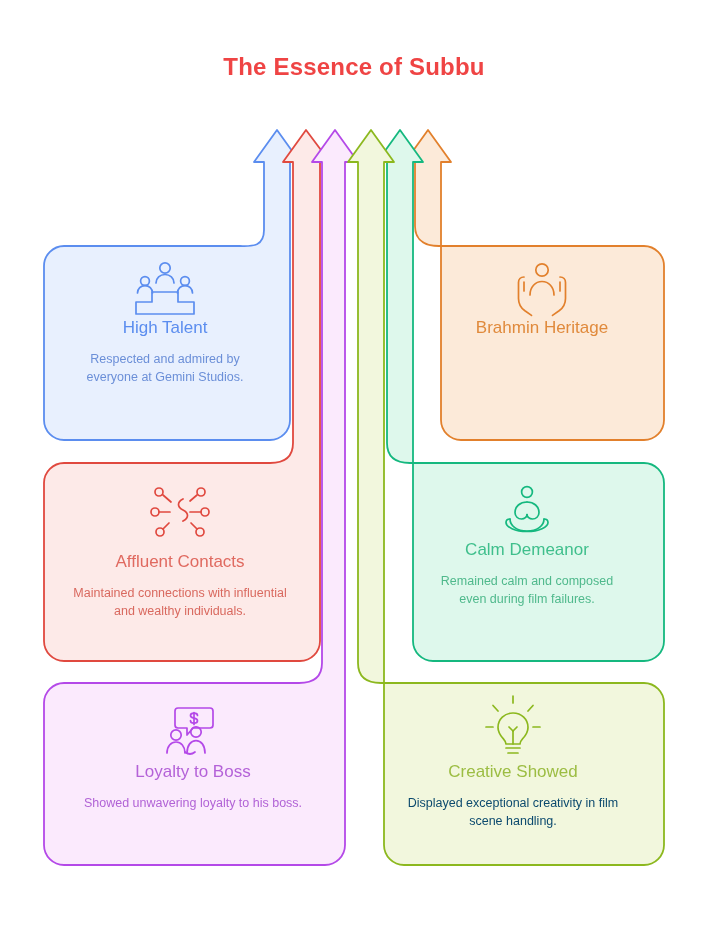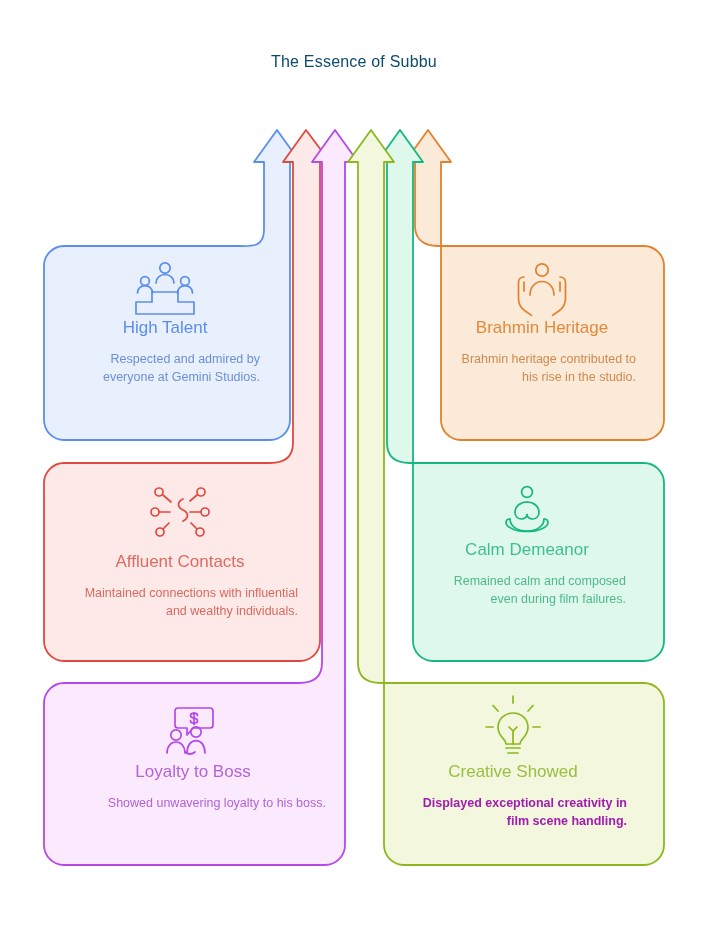--- a/index.html
+++ b/index.html
@@ -8,22 +8,22 @@
     background:#ffffff;
     font-family:"Liberation Sans", sans-serif;
     overflow:hidden;
     position:relative;
   }
   #stage{position:absolute;left:0;top:0;width:708px;height:942px;}
 
   #title{
     position:absolute;left:0;top:53px;width:708px;
     text-align:center;
-    font-size:16px;font-weight:normal;
-    color:#0c4a6e;
+    font-size:24px;font-weight:bold;
+    color:#ef4444;
     letter-spacing:.2px;
   }
 
   
   #flow{position:absolute;left:0;top:0;width:708px;height:942px;}
 
   
   .card-text{
     position:absolute;
     text-align:center;
@@ -32,21 +32,20 @@
   .card-title{
     font-size:17px;
     font-weight:500;
     line-height:20px;
     margin:0 0 12px 0;
   }
   .card-desc{
     font-size:12.5px;
     line-height:18px;
     margin:0;
-    text-align:right;
   }
 </style>
 </head>
 <body>
 
 <div id="stage">
 
   <div id="title">The Essence of Subbu</div>
 
   <svg id="flow" viewBox="0 0 708 942">
@@ -256,26 +255,25 @@
     <div class="card-desc" style="color:#d9695f;padding:0 10px;">Maintained connections with influential and wealthy individuals.</div>
   </div>
 
   <div class="card-text" style="left:52px;top:762px;width:282px;">
     <div class="card-title" style="color:#b462d8;">Loyalty to Boss</div>
     <div class="card-desc" style="color:#b163d6;padding:0 8px;">Showed unwavering loyalty to his boss.</div>
   </div>
 
   <div class="card-text" style="left:442px;top:318px;width:200px;">
     <div class="card-title" style="color:#e08a3c;">Brahmin Heritage</div>
-    <div class="card-desc" style="color:#cf8a4e;padding:0 6px;">Brahmin heritage contributed to his rise in the studio.</div>
   </div>
 
   <div class="card-text" style="left:422px;top:540px;width:210px;">
     <div class="card-title" style="color:#3fbf8c;">Calm Demeanor</div>
     <div class="card-desc" style="color:#4fb98c;padding:0 6px;">Remained calm and composed even during film failures.</div>
   </div>
 
   <div class="card-text" style="left:393px;top:762px;width:240px;">
     <div class="card-title" style="color:#9cbd43;">Creative Showed</div>
-    <div class="card-desc" style="color:#a21caf;padding:0 6px;font-weight:bold;">Displayed exceptional creativity in film scene handling.</div>
+    <div class="card-desc" style="color:#0c4a6e;padding:0 6px;">Displayed exceptional creativity in film scene handling.</div>
   </div>
 
 </div>
 
 </body></html>

